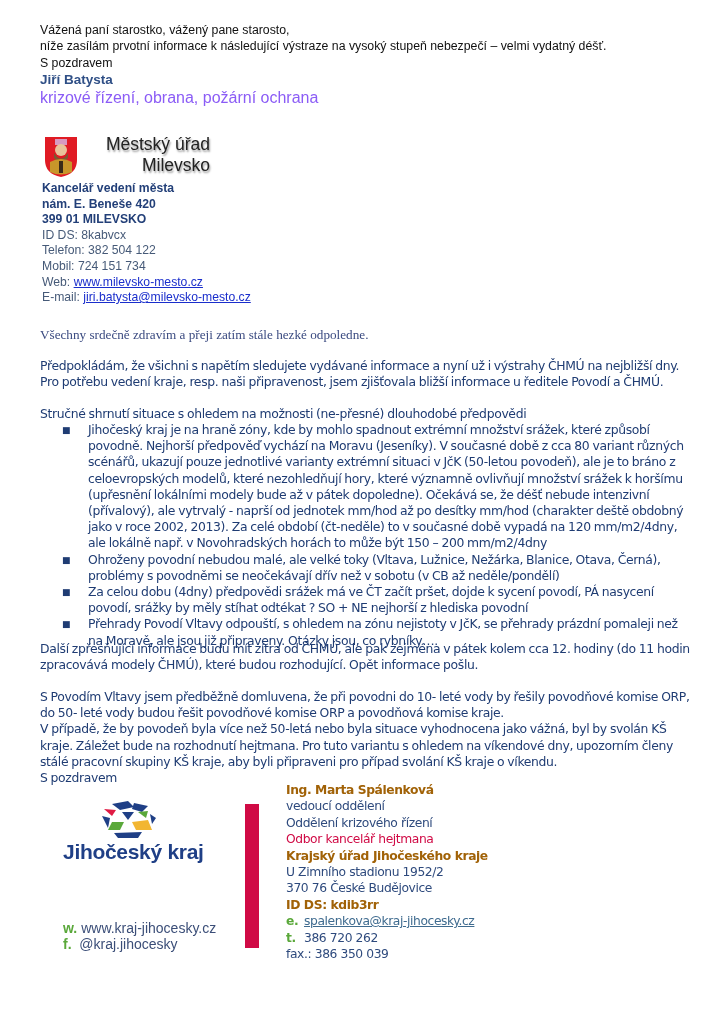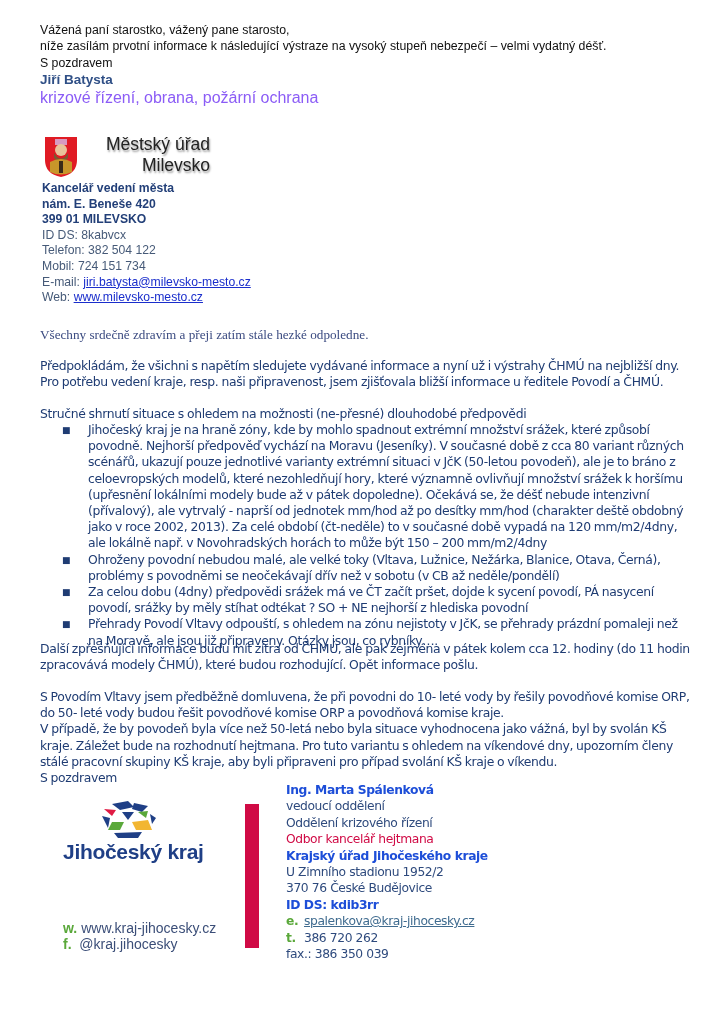--- a/index.html
+++ b/index.html
@@ -41,21 +41,21 @@
 
   
   #jk-logo { left: 60px; top: 800px; width: 160px; height: 70px; }
   #jk-title { position: absolute; left: 3px; top: 40px; font-size: 21px; font-weight: bold; color: #1f3f86; letter-spacing: -0.3px; }
   #jk-web { left: 63px; top: 920px; font-size: 14px; line-height: 16px; color: #3b4e78; }
   #jk-web .g { color: #5aa83a; font-weight: bold; }
   #red-bar { left: 245px; top: 804px; width: 14px; height: 144px; background: #d00a45; }
 
   #contact { left: 286px; top: 782px; font-size: 12.3px; line-height: 16.4px; color: #2e4a7d;
              font-family: "DejaVu Sans", sans-serif; letter-spacing: -0.4px; }
-  #contact .bold { color: #1d4ed8; font-weight: bold; }
+  #contact .bold { color: #a16207; font-weight: bold; }
   #contact .red { color: #d00a45; }
   #contact .g { color: #5aa83a; font-weight: bold; display: inline-block; width: 18px; }
   #contact .gap { margin-top: 0; }
   #contact .email { color: #3f6b8f; text-decoration: underline; }
 </style>
 </head>
 <body>
 
 <div id="intro" class="abs">
   <div>Vážená paní starostko, vážený pane starosto,</div>
@@ -80,22 +80,22 @@
   </div>
 </div>
 
 <div id="office" class="abs">
   <div class="b">Kancelář vedení města</div>
   <div class="b">nám. E. Beneše 420</div>
   <div class="b">399 01 MILEVSKO</div>
   <div>ID DS: 8kabvcx</div>
   <div>Telefon: 382 504 122</div>
   <div>Mobil: 724 151 734</div>
+  <div><span>Web: </span><span class="link">www.milevsko-mesto.cz</span></div>
   <div><span>E-mail: </span><span class="link">jiri.batysta@milevsko-mesto.cz</span></div>
-  <div><span>Web: </span><span class="link">www.milevsko-mesto.cz</span></div>
 </div>
 
 <div id="greeting" class="abs">Všechny srdečně zdravím a přeji zatím stále hezké odpoledne.</div>
 
 <div id="p1" class="para">Předpokládám, že všichni s napětím sledujete vydávané informace a nyní už i výstrahy ČHMÚ na nejbližší dny. Pro potřebu vedení kraje, resp. naši připravenost, jsem zjišťovala bližší informace u ředitele Povodí a ČHMÚ.</div>
 <div id="summary-title" class="para">Stručné shrnutí situace s ohledem na možnosti (ne-přesné) dlouhodobé předpovědi</div>
 
 <ul id="bullets">
   <li><span class="bul">■</span><span>Jihočeský kraj je na hraně zóny, kde by mohlo spadnout extrémní množství srážek, které způsobí povodně. Nejhorší předpověď vychází na Moravu (Jeseníky). V současné době z cca 80 variant různých scénářů, ukazují pouze jednotlivé varianty extrémní situaci v JčK (50-letou povodeň), ale je to bráno z celoevropských modelů, které nezohledňují hory, které významně ovlivňují množství srážek k horšímu (upřesnění lokálními modely bude až v pátek dopoledne). Očekává se, že déšť nebude intenzivní (přívalový), ale vytrvalý - naprší od jednotek mm/hod až po desítky mm/hod (charakter deště obdobný jako v roce 2002, 2013). Za celé období (čt-neděle) to v současné době vypadá na 120 mm/m2/4dny, ale lokálně např. v Novohradských horách to může být 150 – 200 mm/m2/4dny</span></li>
   <li><span class="bul">■</span><span>Ohroženy povodní nebudou malé, ale velké toky (Vltava, Lužnice, Nežárka, Blanice, Otava, Černá), problémy s povodněmi se neočekávají dřív než v sobotu (v CB až neděle/pondělí)</span></li>

